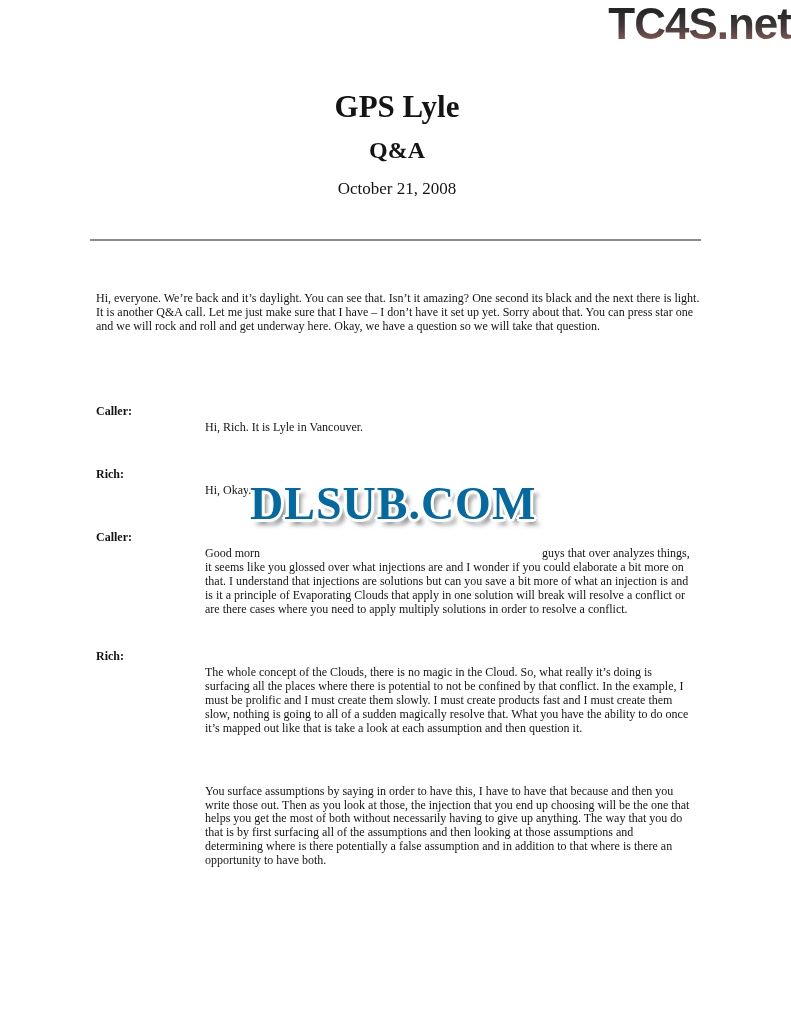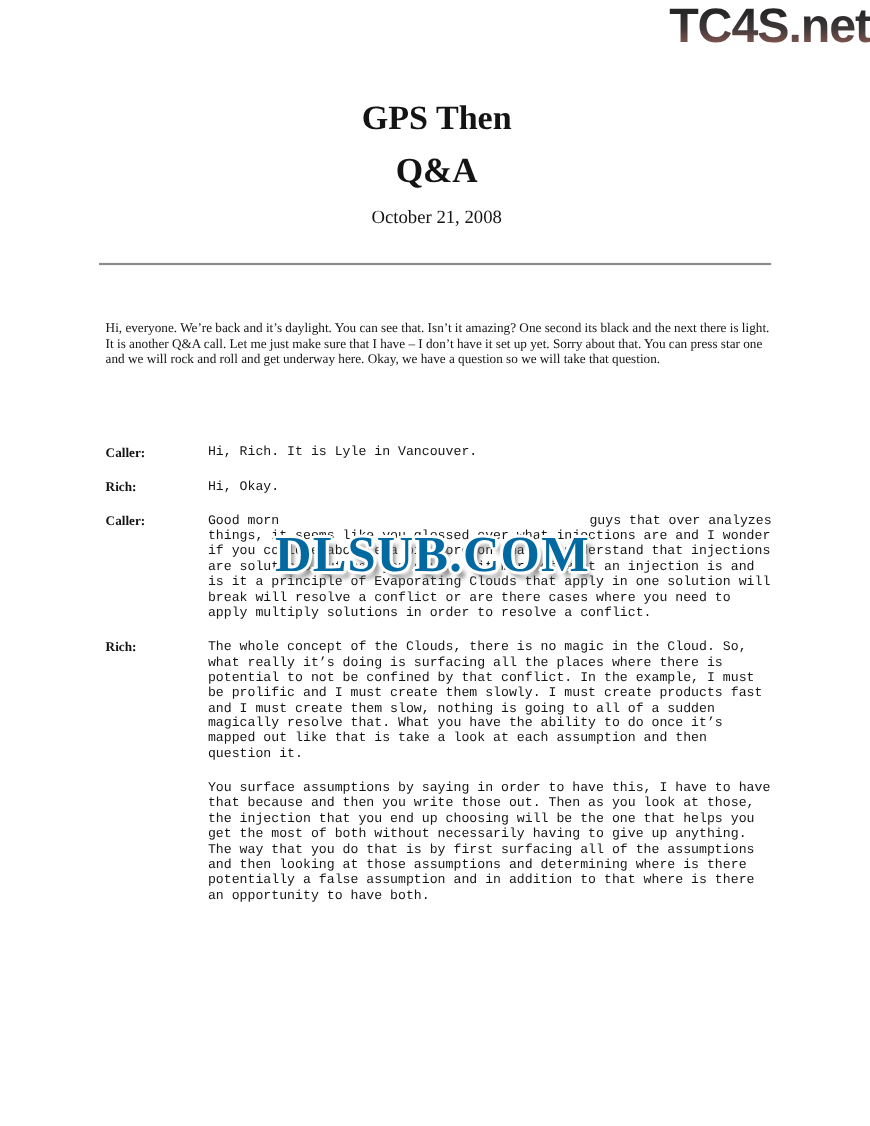--- a/index.html
+++ b/index.html
@@ -18,34 +18,34 @@
   @supports ((-webkit-background-clip: text) or (background-clip: text)) {
     .tc4s {
       background:linear-gradient(180deg,#262626 20%,#40393a 55%,#8e5b52 92%);
       -webkit-background-clip:text; background-clip:text; color:transparent;
     }
   }
 
   
   .doc-header { position:absolute; top:90px; left:92px; width:610px; text-align:center; }
   .doc-title   { font-size:31px; font-weight:bold; margin:0; line-height:1.1; }
-  .doc-subtitle{ font-size:32px; font-weight:bold; margin:13px 0 0 0; line-height:1.1; }
+  .doc-subtitle{ font-size:24px; font-weight:bold; margin:13px 0 0 0; line-height:1.1; }
   .doc-date    { font-size:17px; margin-top:17px; line-height:1.1;text-align:center; }
 
   .rule {
     position:absolute; top:239px; left:90px; width:611px;
     border:none; border-top:2px solid #8c8c8c; margin:0;
   }
 
   
   .content { position:absolute; top:292px; left:96px; width:610px; font-size:12px; line-height:1.165; }
   .intro { margin:0 0 71px 0; }
   .row { display:flex; margin:0 0 17px 0; }
   .speaker { flex:0 0 93px; font-weight:bold; }
-  .speech { flex:1; margin:0;font-family:Liberation Mono, monospace; }
+  .speech { flex:1; margin:16px; }
   .wm-spacer { display:inline-block; width:282px; height:1px; }
 
   
   .watermark {
     position:absolute; left:250px; top:481px;
     font-family:"Liberation Serif", serif; font-weight:bold;
     font-size:46px; line-height:1; letter-spacing:1px; white-space:nowrap;
     color:#0369a1;
     text-shadow:
       -3px 0 0 #ffffff, 3px 0 0 #ffffff, 0 -3px 0 #ffffff, 0 3px 0 #ffffff,
@@ -67,21 +67,21 @@
   }
 </style>
 </head>
 <body>
 
 <div class="page">
 
   <div class="tc4s">TC4S.net</div>
 
   <div class="doc-header">
-    <h1 class="doc-title">GPS Then</h1>
+    <h1 class="doc-title">GPS Lyle</h1>
     <h2 class="doc-subtitle">Q&amp;A</h2>
     <div class="doc-date">October 21, 2008</div>
   </div>
 
   <hr class="rule">
 
   <div class="content">
 
     <p class="intro">Hi, everyone. We’re back and it’s daylight. You can see that. Isn’t it amazing? One second its black and the next there is light. It is another Q&amp;A call. Let me just make sure that I have – I don’t have it set up yet. Sorry about that. You can press star one and we will rock and roll and get underway here. Okay, we have a question so we will take that question.</p>
 

